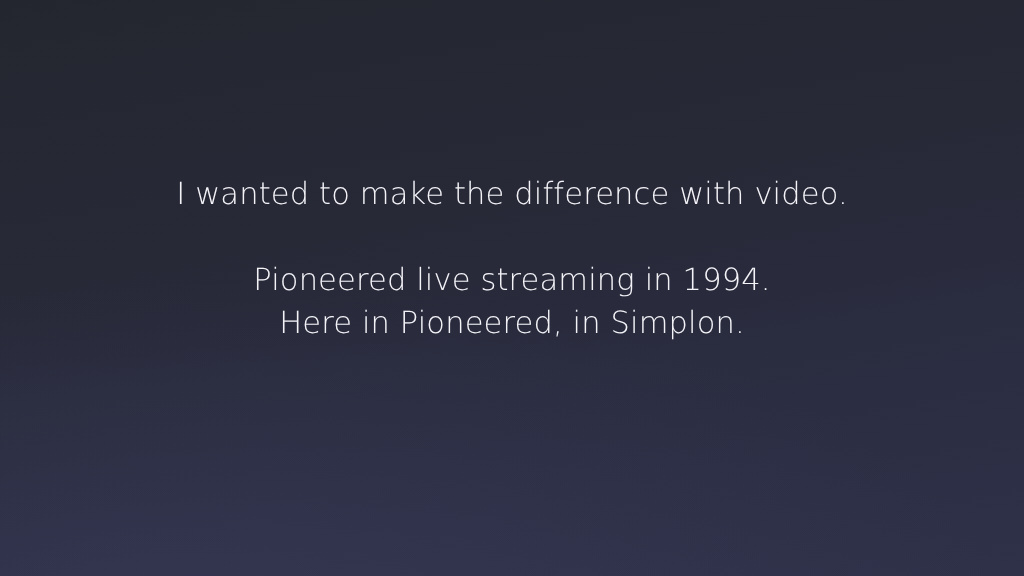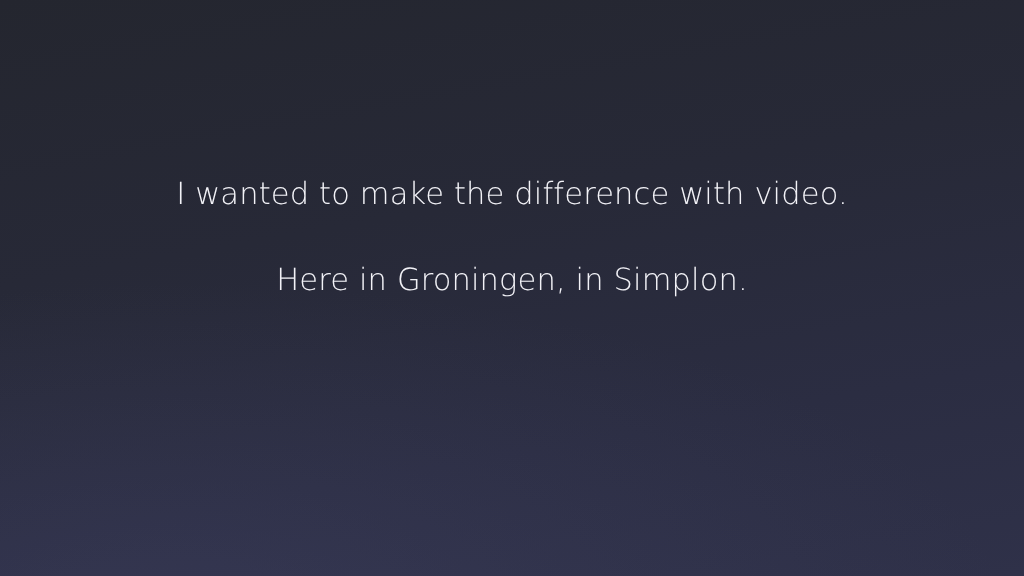--- a/index.html
+++ b/index.html
@@ -84,18 +84,19 @@
 
   <div id="slide-body">
 
     <div id="paragraph-1" class="text-block">
       <span class="text-line">I wanted to make the difference with video.</span>
     </div>
 
     <div id="paragraph-gap"></div>
 
     <div id="paragraph-2" class="text-block">
-      <span class="text-line">Here in Groningen, in Simplon.</span>
+      <span class="text-line">Pioneered live streaming in 1994.</span>
+      <span class="text-line">Here in Pioneered, in Simplon.</span>
     </div>
 
   </div>
 
 </div>
 
 </body></html>

